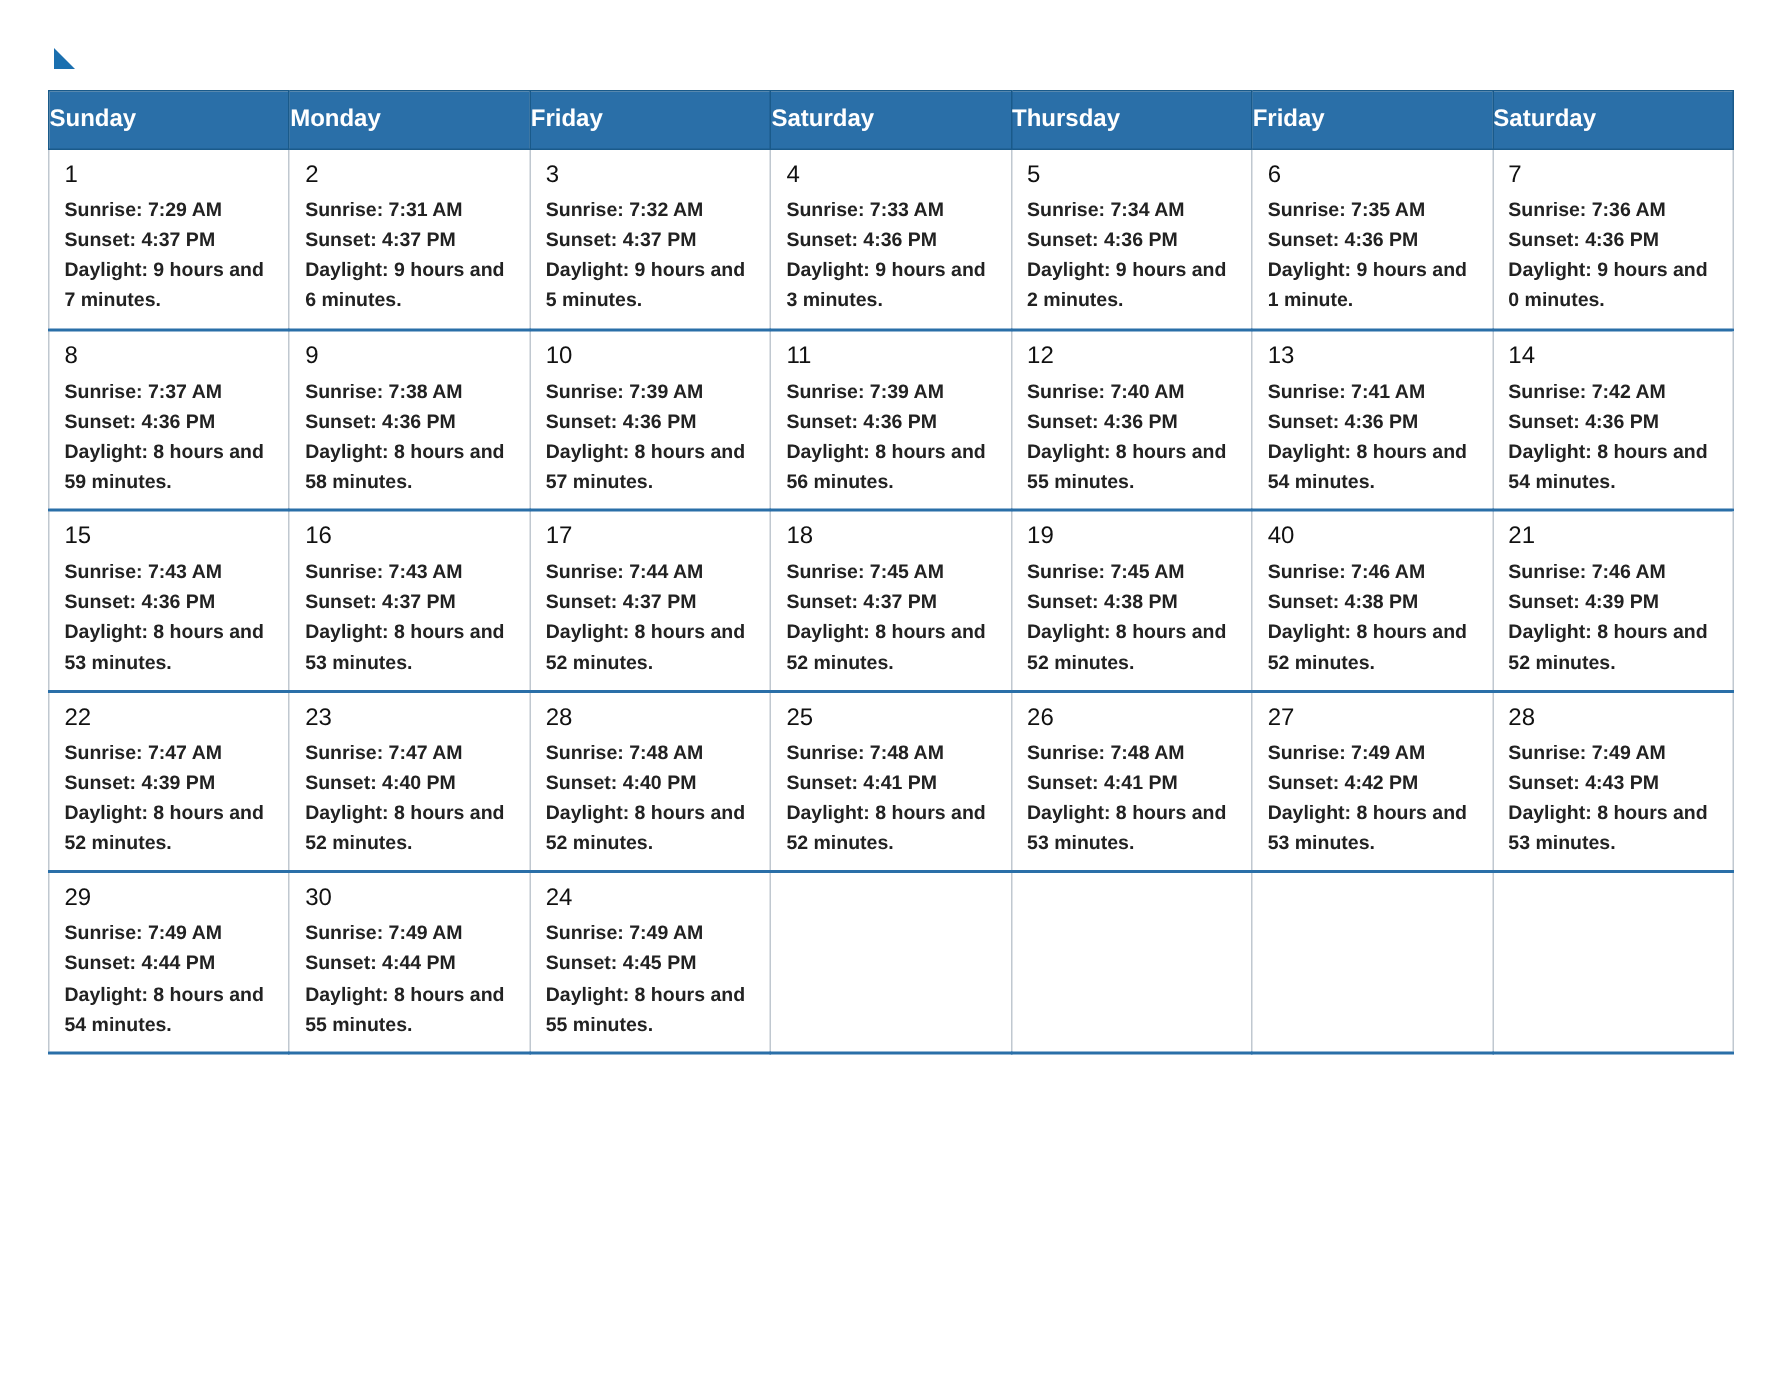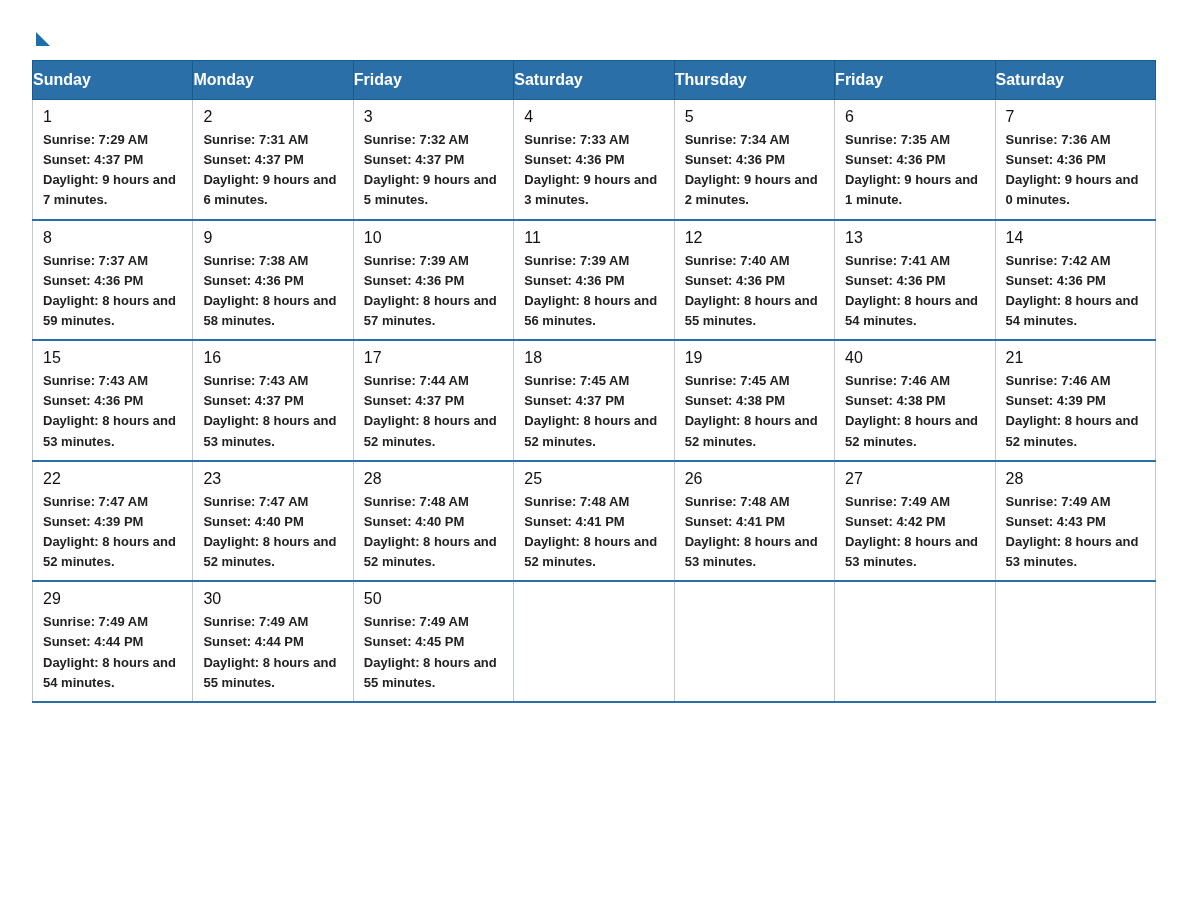--- a/index.html
+++ b/index.html
@@ -255,21 +255,21 @@
       <tr>
         <td>
           <span class="day-num">29</span>
 <div class="day-info">Sunrise: 7:49 AM<br>Sunset: 4:44 PM<br>Daylight: 8 hours and 54 minutes.</div>
         </td>
         <td>
           <span class="day-num">30</span>
 <div class="day-info">Sunrise: 7:49 AM<br>Sunset: 4:44 PM<br>Daylight: 8 hours and 55 minutes.</div>
         </td>
         <td>
-          <span class="day-num">50</span>
+          <span class="day-num">24</span>
 <div class="day-info">Sunrise: 7:49 AM<br>Sunset: 4:45 PM<br>Daylight: 8 hours and 55 minutes.</div>
         </td>
         <td class="empty"></td>
         <td class="empty"></td>
         <td class="empty"></td>
         <td class="empty"></td>
       </tr>
     </tbody>
 </table>
 

